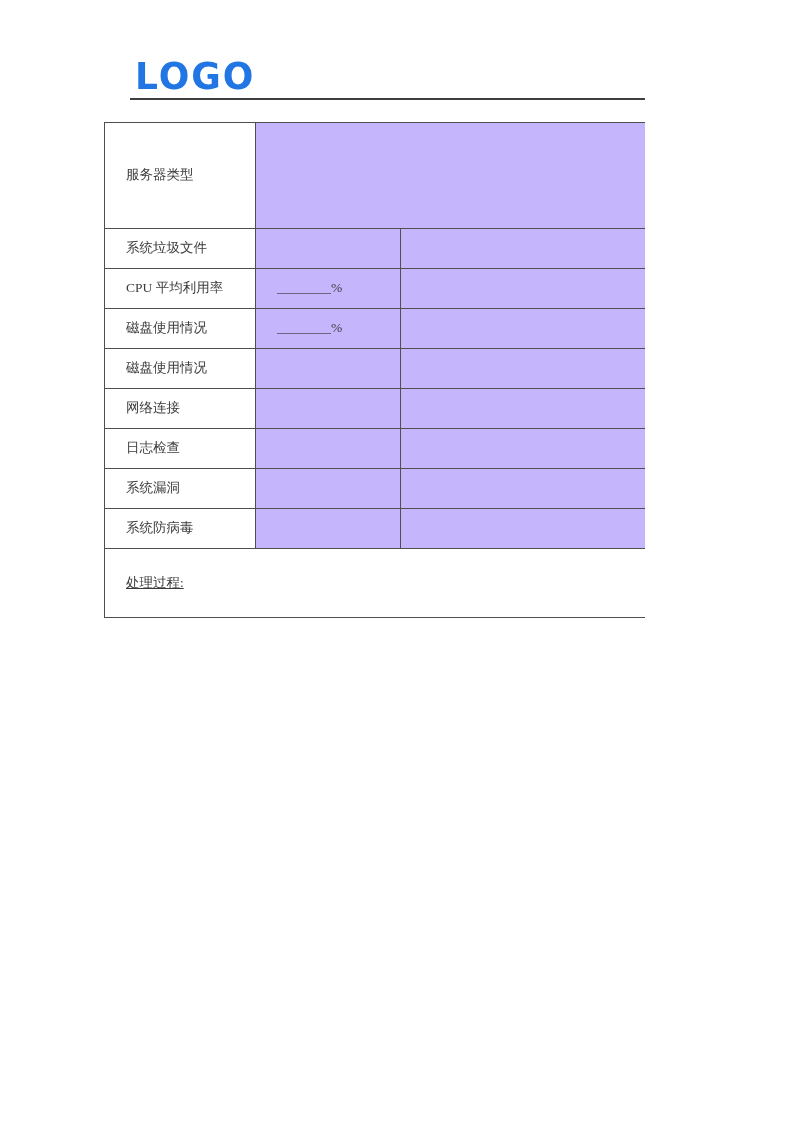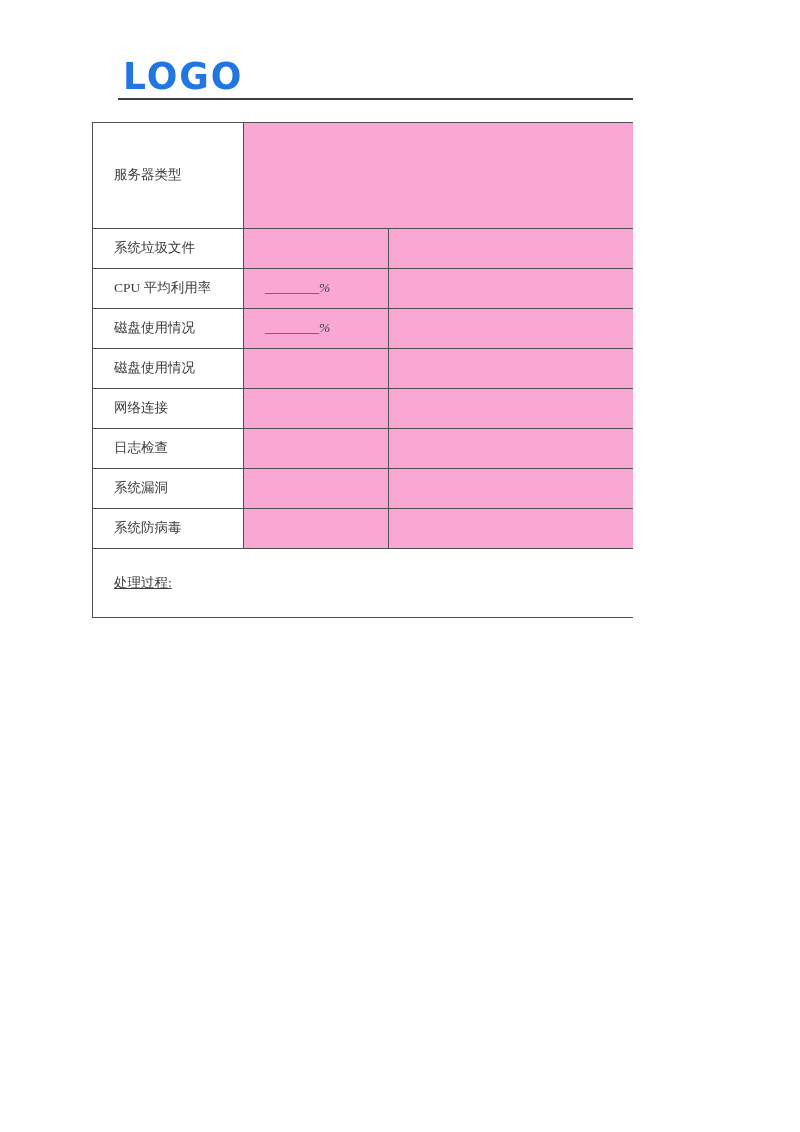--- a/index.html
+++ b/index.html
@@ -8,20 +8,21 @@
     background: #ffffff;
   }
   .page {
     position: relative;
     width: 633px;
     height: 1132px;
     background: #ffffff;
     overflow: hidden;
     font-family: "Liberation Serif", "DejaVu Serif", serif;
     color: #3c3c3c;
+    margin-left: 12px;
   }
   .logo {
     position: absolute;
     left: 123px;
     top: 56px;
     font-family: "DejaVu Sans", "Liberation Sans", sans-serif;
     font-weight: 900;
     font-size: 36px;
     line-height: 40px;
     letter-spacing: 2px;
@@ -52,21 +53,21 @@
     padding: 2px 4px 2px 21px;
     vertical-align: middle;
     color: #3c3c3c;
     overflow: hidden;
     word-break: break-all;
   }
   tr.row-server td   { height: 101px; }
   tr.row-header td   { height: 35px; }
   tr.row-data td     { height: 35px; }
   tr.row-process td  { height: 64px; text-decoration: underline; }
-  .blank-cell { background: #f9a8d4; font-style: italic; }
+  .blank-cell { background: #c4b5fd; }
 </style>
 </head>
 <body>
 
 <div class="page">
 
   <div class="logo" style="color: rgb(34, 118, 228);">LOGO</div>
   <div class="header-rule"></div>
 
   <table class="check-table">

